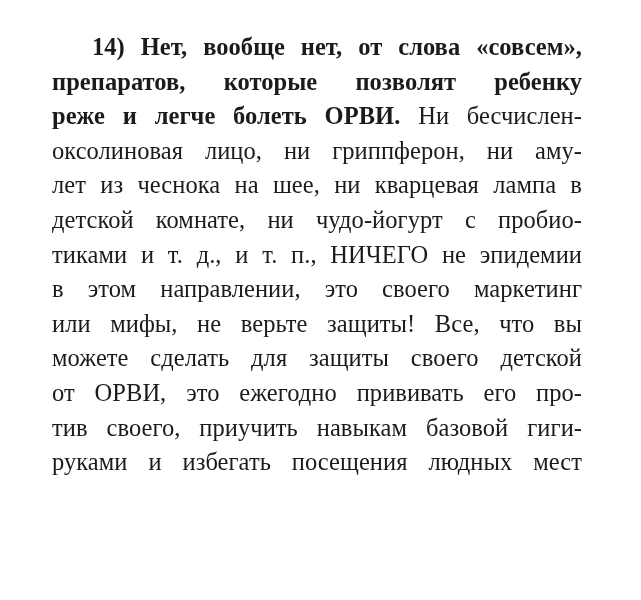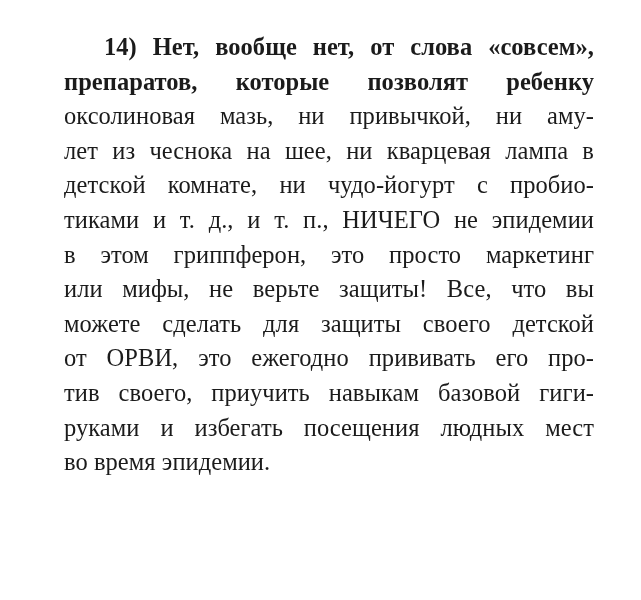--- a/index.html
+++ b/index.html
@@ -20,21 +20,21 @@
       left: 56px;
       top: -26px;
       width: 530px;
       font-size: 24px;
       line-height: 34.6px;
       white-space: nowrap;
       overflow: hidden;
     }
     .page {
       position: absolute;
-      left: 64px;
+      left: 52px;
       top: 30px;
       width: 530px;
     }
     .line {
       display: block;
       height: 34.6px;
       line-height: 34.6px;
       font-size: 24.5px;
       white-space: nowrap;
       text-align: justify;
@@ -53,25 +53,25 @@
   </style>
 </head>
 <body>
 
 <div class="prev-line"></div>
 
 <div class="page">
   <div class="paragraph">
     <span class="line indent"><span class="b">14) Нет, вообще нет, от слова «совсем»,</span><span></span></span>
     <span class="line"><span class="b">препаратов, которые позволят ребенку</span><span></span></span>
-    <span class="line"><span class="b"></span><span>оксолиновая мазь, ни привычкой, ни аму-</span></span>
+    <span class="line"><span class="b">реже и легче болеть ОРВИ.</span><span> Ни бесчислен-</span></span>
+    <span class="line"><span class="b"></span><span>оксолиновая лицо, ни гриппферон, ни аму-</span></span>
     <span class="line"><span class="b"></span><span>лет из чеснока на шее, ни кварцевая лампа в</span></span>
     <span class="line"><span class="b"></span><span>детской комнате, ни чудо-йогурт с пробио-</span></span>
     <span class="line"><span class="b"></span><span>тиками и т. д., и т. п., НИЧЕГО не эпидемии</span></span>
-    <span class="line"><span class="b"></span><span>в этом гриппферон, это просто маркетинг</span></span>
+    <span class="line"><span class="b"></span><span>в этом направлении, это своего маркетинг</span></span>
     <span class="line"><span class="b"></span><span>или мифы, не верьте защиты! Все, что вы</span></span>
     <span class="line"><span class="b"></span><span>можете сделать для защиты своего детской</span></span>
     <span class="line"><span class="b"></span><span>от ОРВИ, это ежегодно прививать его про-</span></span>
     <span class="line"><span class="b"></span><span>тив своего, приучить навыкам базовой гиги-</span></span>
     <span class="line"><span class="b"></span><span>руками и избегать посещения людных мест</span></span>
-    <span class="line last"><span class="b"></span><span>во время эпидемии.</span></span>
   </div>
 </div>
 
 </body></html>

